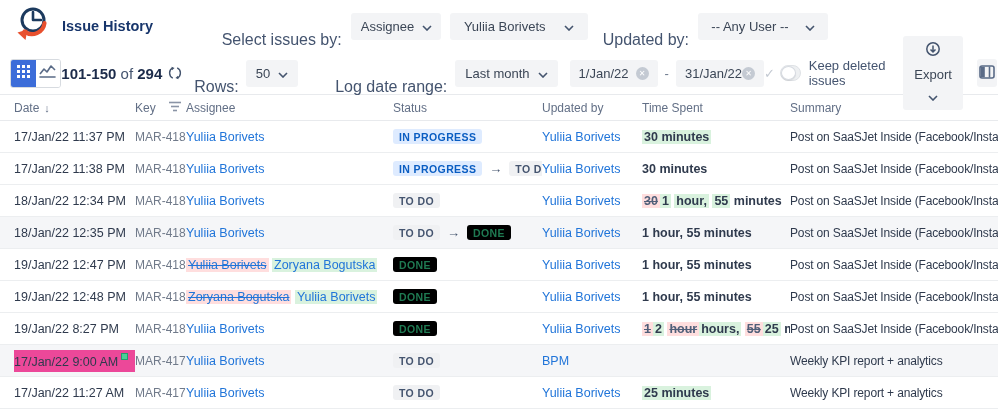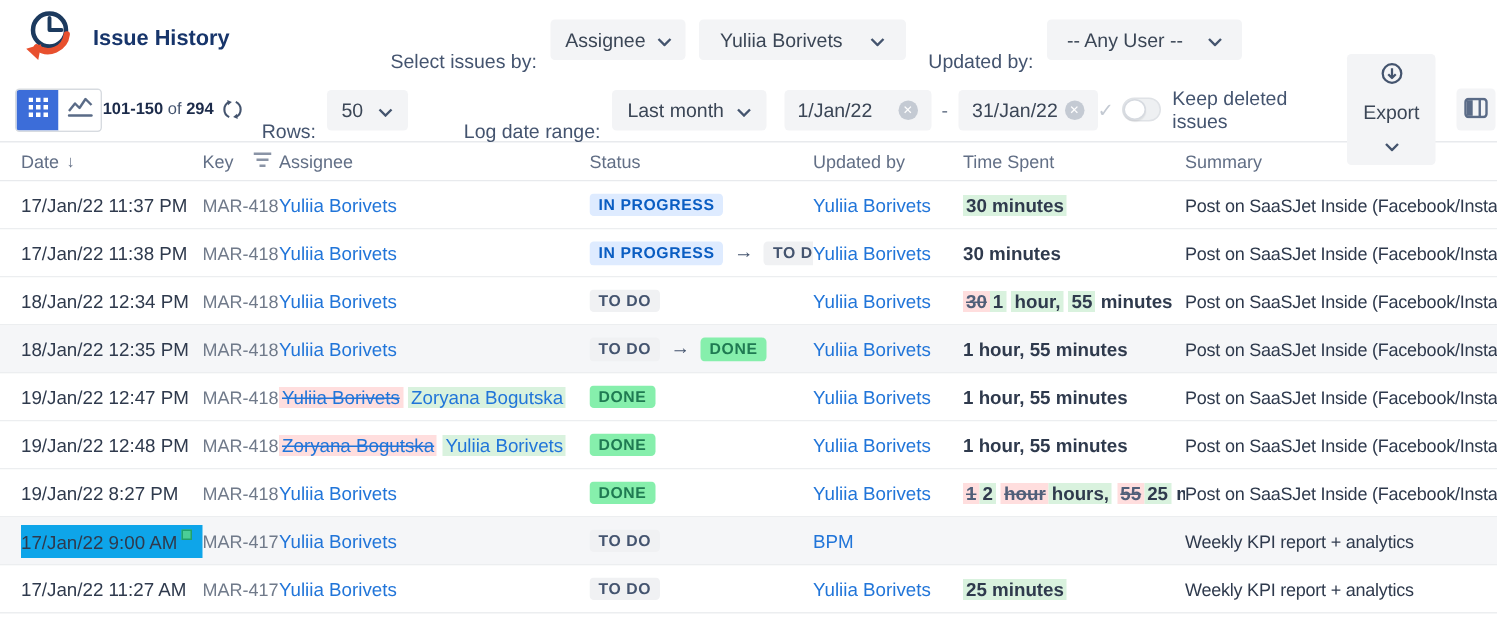--- a/index.html
+++ b/index.html
@@ -7,38 +7,38 @@
   body {
     width:998px; height:415px; overflow:hidden;
     font-family:"Liberation Sans", sans-serif;
     color:#3b4656; font-size:13px;
   }
   
   .topbar { display:flex; align-items:center; height:52px; padding:0 12px; background:#fff; }
   .brand { display:flex; align-items:center; gap:10px; }
   .page-title { font-size:14.5px; font-weight:700; color:#17356b; }
   .top-filters { display:flex; align-items:center; gap:9px; margin-left:auto; margin-right:158px; }
-  .lbl { color:#44546f; font-size:13px; white-space:nowrap;margin-top:28px; }
+  .lbl { color:#44546f; font-size:16px; white-space:nowrap;margin-top:28px; }
   .dropdown {
     display:flex; align-items:center; justify-content:space-between; gap:8px;
     background:#f3f4f6; border-radius:3px; padding:6px 10px;
     color:#3b4656; font-size:13px; cursor:pointer; white-space:nowrap;
   }
   .dropdown .chev { flex:0 0 auto; }
   .dd-selectby { width:90px; }
   .dd-user { width:138px; justify-content:center; gap:18px; }
   .dd-anyuser { width:130px; justify-content:center; gap:16px; }
   .dd-rows { width:58px; }
   .dd-preset { width:104px; }
   
   .toolbar { display:flex; align-items:center; height:42px; padding:0 10px; background:#fff; }
   .view-toggle { display:flex; border:1px solid #d7dbe0; border-radius:3px; overflow:hidden; }
   .vbtn { width:31px; height:27px; display:flex; align-items:center; justify-content:center; background:#fff; cursor:pointer; }
   .vbtn.active { background:#3c6dd9; }
-  .counts { font-size:11px; color:#44546f; white-space:nowrap; }
+  .counts { font-size:15px; color:#44546f; white-space:nowrap; }
   .counts b { color:#1c2b4a; }
   .refresh-btn { margin-left:6px; cursor:pointer; display:flex; align-items:center; }
   .rows-label { margin-left:12px; }
   .toolbar .dd-rows { margin-left:7px; }
   .logrange-label { margin-left:37px; }
   .toolbar .dd-preset { margin-left:8px; }
   .date-input {
     display:flex; align-items:center; justify-content:space-between;
     background:#f3f4f6; border-radius:3px; padding:6px 9px;
     color:#3b4656; font-size:13px; cursor:text; white-space:nowrap;
@@ -70,29 +70,29 @@
   .th.sortable { cursor:pointer; }
   .sort-ic { font-size:11px; color:#626f86; }
   .th-key { gap:13px;text-align:center; }
   .trow { height:32px; align-items:center; border-bottom:1px solid #eceef0; background:#fff; }
   .trow.shaded { background:#f5f6f8; }
   .cell { white-space:nowrap; overflow:hidden; padding-right:8px; font-size:12.5px; color:#2f3a4d; }
   .cell.key { color:#707a8a; font-size:12px; }
   .cell.summary { font-size:12px; letter-spacing:-0.15px; }
   .link { color:#2175d9; cursor:pointer; }
   .date-text { display:inline-block; padding:2px 3px 2px 0; position:relative; }
-  .date-text.hl-added { background:#0ea5e9; padding:3px 10px 3px 4px; margin-left:-4px; }
+  .date-text.hl-added { background:#ec4899; padding:3px 10px 3px 4px; margin-left:-4px; }
   .created-marker { display:inline-block; width:7px; height:7px; background:#4bce97; border:1px solid #22a06b; margin-left:3px; vertical-align:6px; }
   .badge {
     display:inline-block; padding:3px 6px 2px; border-radius:3px;
     font-size:10.5px; font-weight:700; letter-spacing:.4px; line-height:1;
   }
   .badge.inprogress { background:#deebff; color:#0a5dc2; }
   .badge.todo { background:#f0f1f3; color:#44546f; }
-  .badge.done { background:#86efac; color:#1f7a52; }
+  .badge.done { background:#000000; color:#1f7a52; }
   .badge-arrow { margin:0 7px; color:#44546e; font-size:13px; }
   .diff-added { background:#d9f2de; padding:2px 2px; }
   .diff-removed { background:#ffdede; padding:2px 2px; text-decoration:line-through; }
   .cell .diff-removed { color:#505f79; }
   .cell .link.diff-removed { color:#2175d9; }
   .time span { padding-top:2px; padding-bottom:2px;font-weight:bold; }
 </style>
 </head>
 <body>
 

